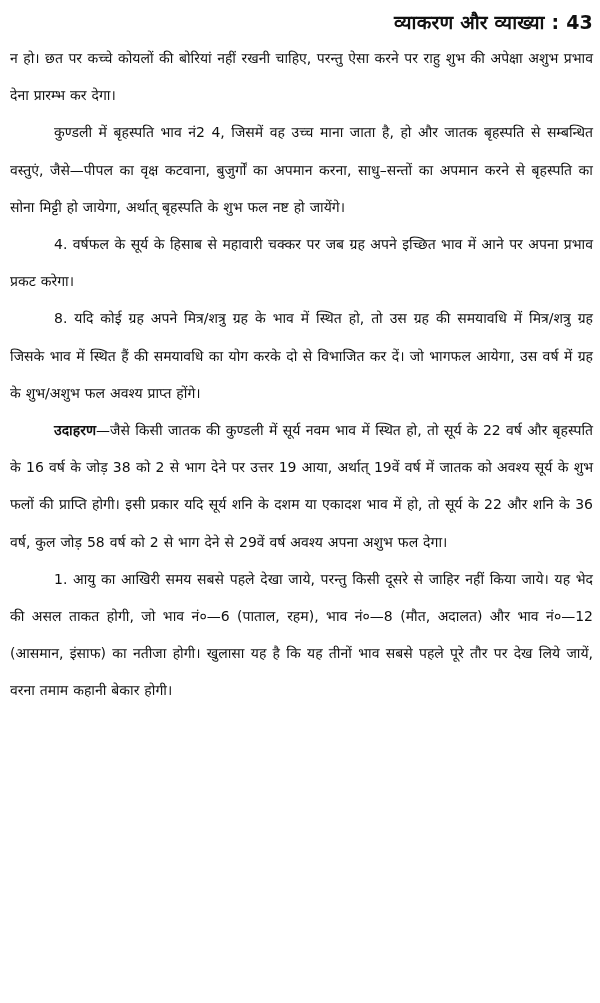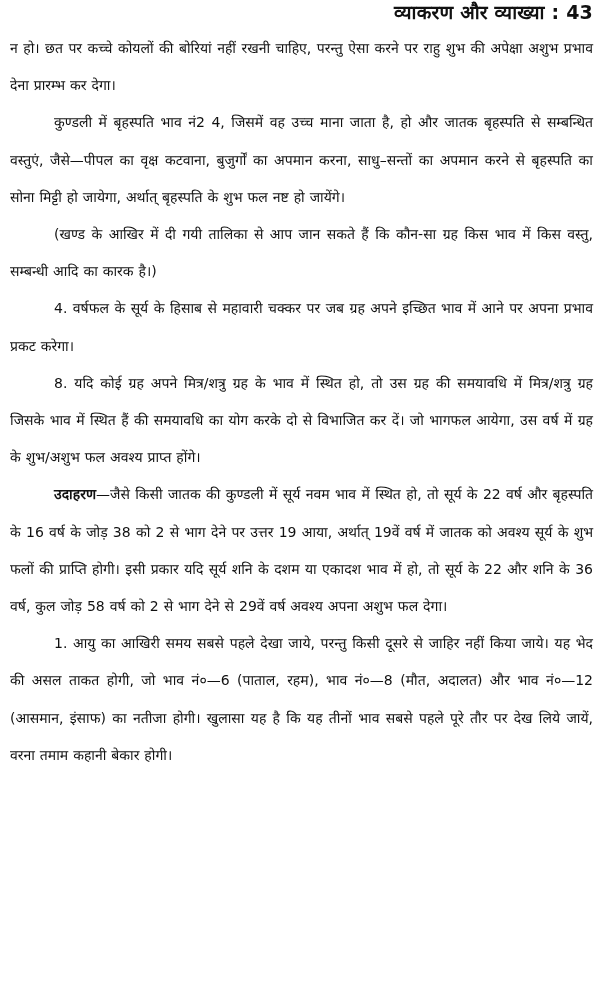--- a/index.html
+++ b/index.html
@@ -19,20 +19,21 @@
       position: absolute;
       left: 10px;
       top: 0;
       width: 583px;
     }
     .running-header {
       text-align: right;
       font-weight: bold;
       font-size: 19px;
       line-height: 24px;
+      padding-top: 10px;
       height: 30px;
       letter-spacing: 0.2px;
     }
     .para {
       font-size: 14px;
       line-height: 37.2px;
       text-align: justify;
       text-align-last: left;
       margin: 0;
       word-spacing: 0.5px;
@@ -52,23 +53,20 @@
 
   <p class="para">
     <span>न हो। छत पर कच्चे कोयलों की बोरियां नहीं रखनी चाहिए, परन्तु ऐसा करने पर राहु शुभ की अपेक्षा अशुभ प्रभाव देना प्रारम्भ कर देगा।</span>
   </p>
 
   <p class="para indent">
     <span>कुण्डली में बृहस्पति भाव नं2 4, जिसमें वह उच्च माना जाता है, हो और जातक बृहस्पति से सम्बन्धित वस्तुएं, जैसे—पीपल का वृक्ष कटवाना, बुजुर्गों का अपमान करना, साधु–सन्तों का अपमान करने से बृहस्पति का सोना मिट्टी हो जायेगा, अर्थात् बृहस्पति के शुभ फल नष्ट हो जायेंगे।</span>
   </p>
 
 
-  <p class="para indent">
-    <span>(खण्ड के आखिर में दी गयी तालिका से आप जान सकते हैं कि कौन-सा ग्रह किस भाव में किस वस्तु, सम्बन्धी आदि का कारक है।)</span>
-  </p>
 
   <p class="para indent">
     <span>4. वर्षफल के सूर्य के हिसाब से महावारी चक्कर पर जब ग्रह अपने इच्छित भाव में आने पर अपना प्रभाव प्रकट करेगा।</span>
   </p>
 
   <p class="para indent">
     <span>8. यदि कोई ग्रह अपने मित्र/शत्रु ग्रह के भाव में स्थित हो, तो उस ग्रह की समयावधि में मित्र/शत्रु ग्रह जिसके भाव में स्थित हैं की समयावधि का योग करके दो से विभाजित कर दें। जो भागफल आयेगा, उस वर्ष में ग्रह के शुभ/अशुभ फल अवश्य प्राप्त होंगे।</span>
   </p>
 
   <p class="para indent">

